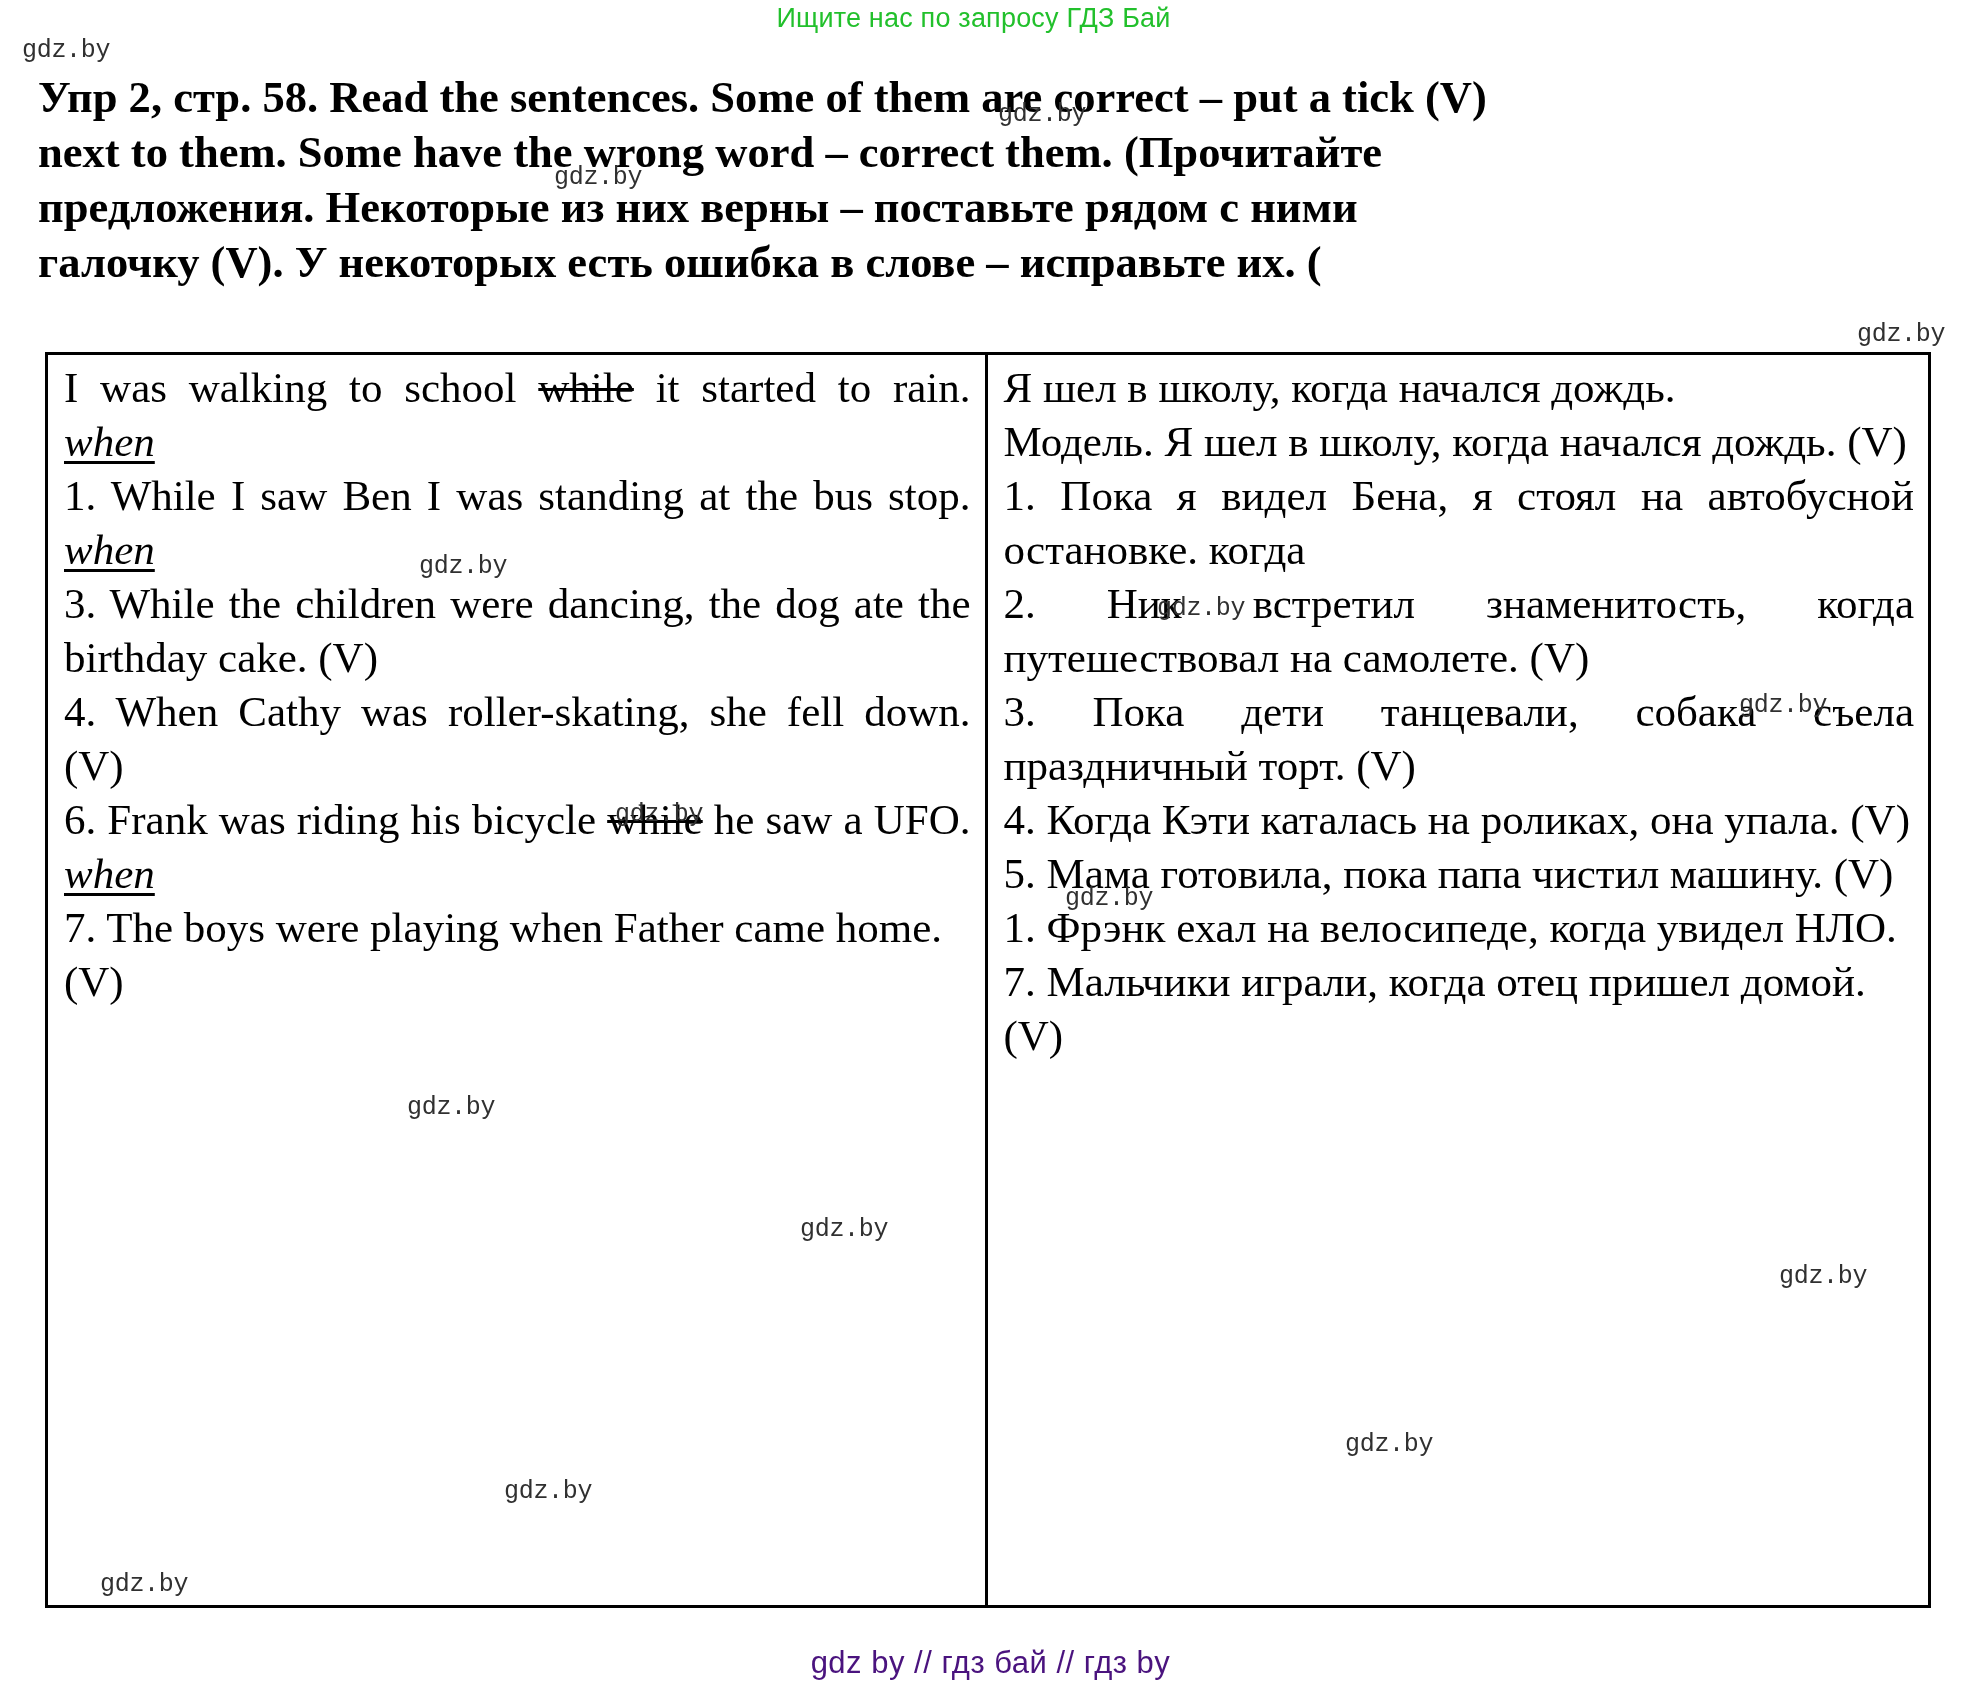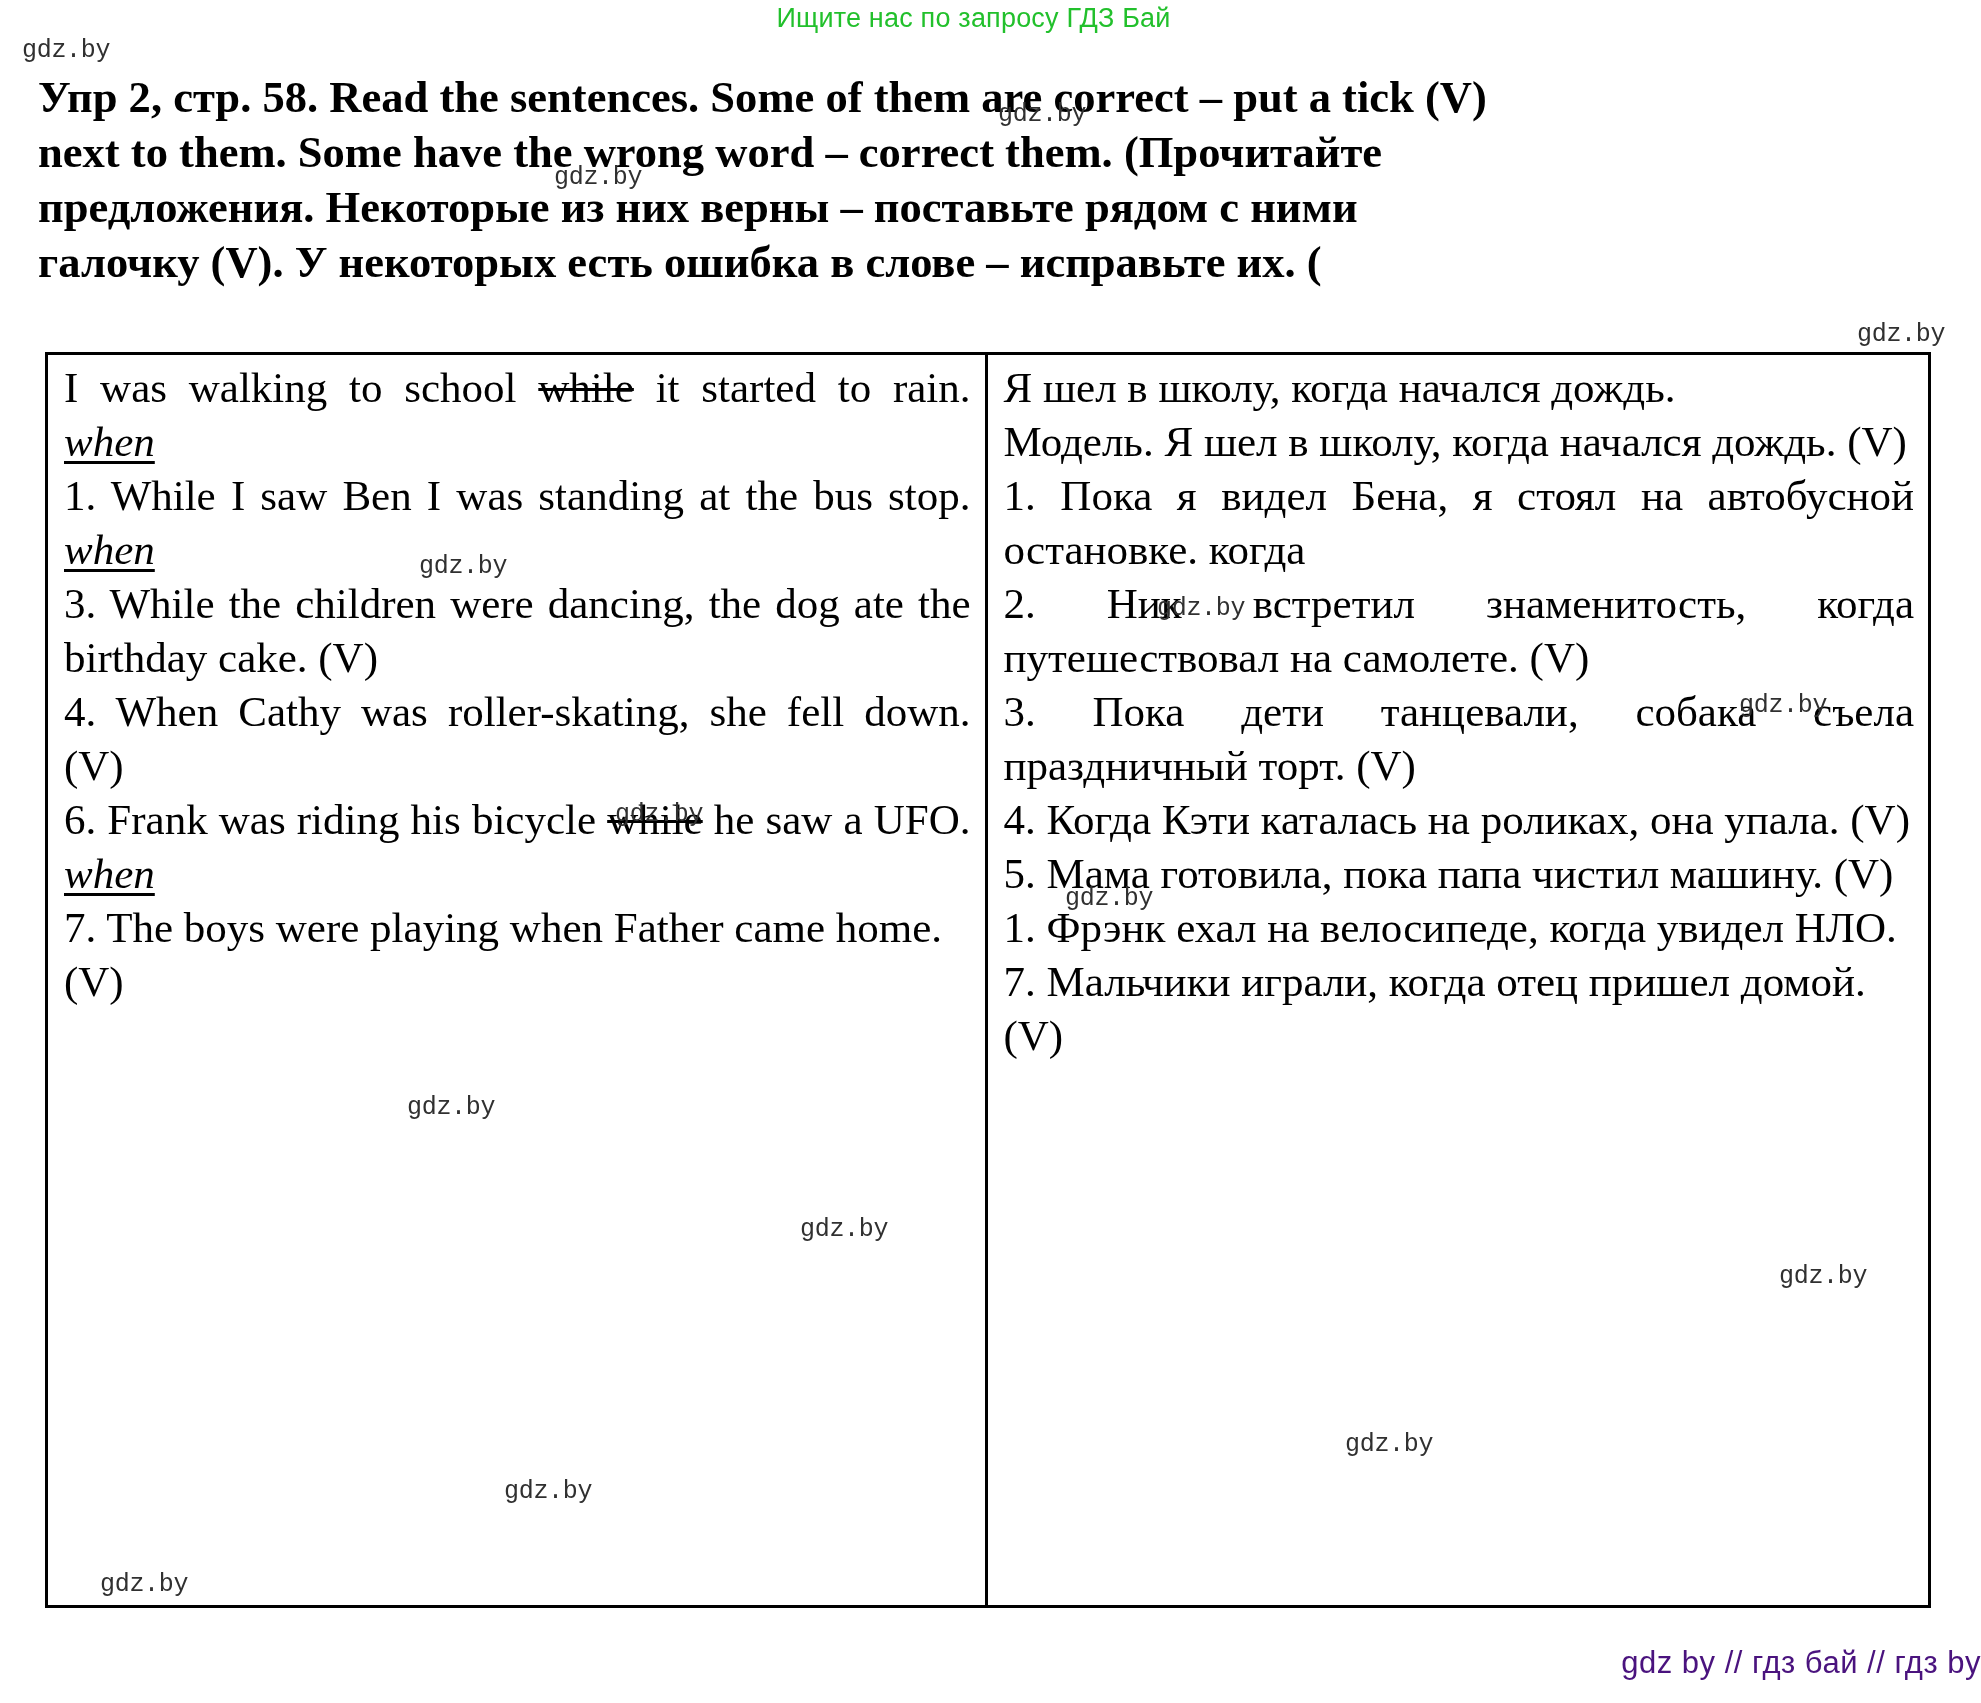--- a/index.html
+++ b/index.html
@@ -100,21 +100,21 @@
   .sentence:last-child { text-align: left; }
   .strike { text-decoration: line-through; text-decoration-thickness: 3px; }
   .underline { text-decoration: underline; text-decoration-thickness: 3px; text-underline-offset: 5px; font-style: italic; }
 
   
   .footer {
     position: absolute;
     left: 0;
     top: 1645px;
     width: 1981px;
-    text-align: right;
+    text-align: center;
     font-family: "Liberation Sans", "DejaVu Sans", sans-serif;
     font-size: 31px;
     color: #4a137e;
     white-space: nowrap;
     letter-spacing: 0.5px;
   }
 </style>
 </head>
 <body>
 

